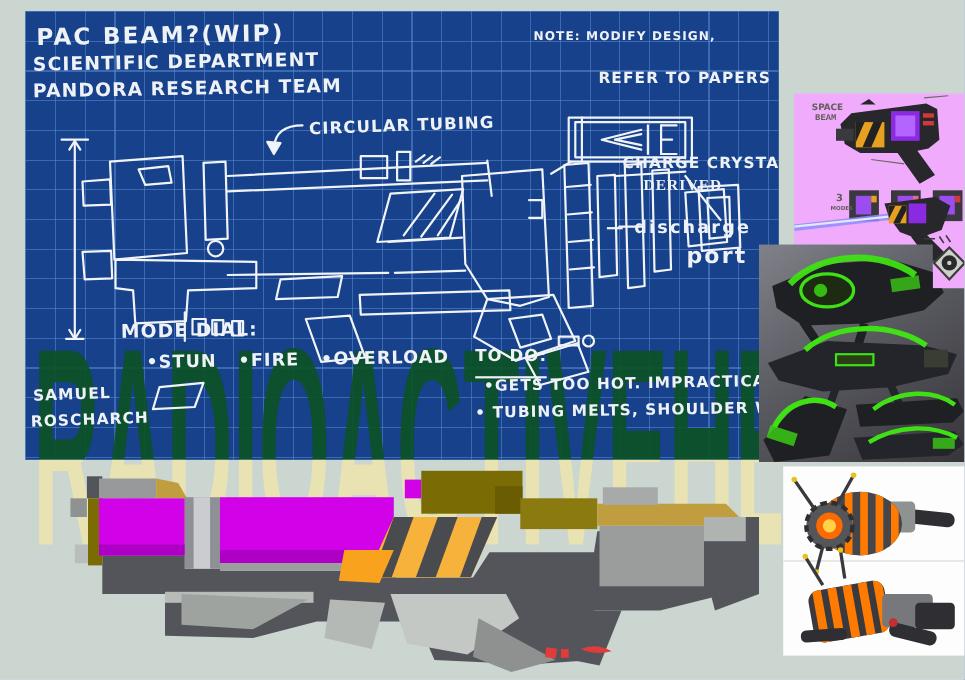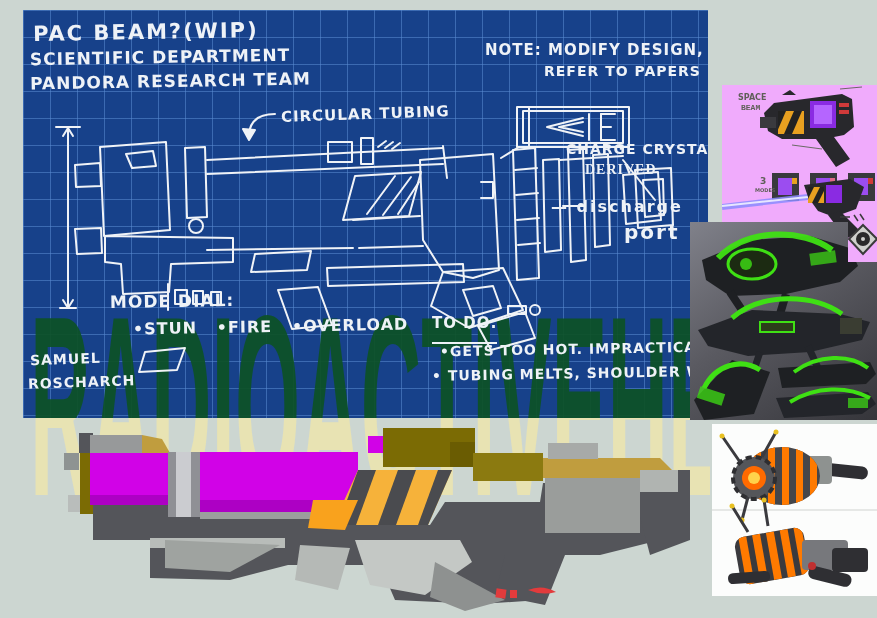--- a/index.html
+++ b/index.html
@@ -128,21 +128,21 @@
         <path d="M220,119 L226,130 L232,120 Z" fill="#f0f3f7"></path>
       </g>
 
       <path d="M540,196 h22"></path>
     </svg>
 
     <div class="hand" style="left:10px;top:10px;font-size:21px;letter-spacing:2px;transform:rotate(-1deg);">PAC BEAM?(WIP)</div>
     <div class="hand" style="left:7px;top:37px;font-size:17px;transform:rotate(-1deg);">SCIENTIFIC DEPARTMENT</div>
     <div class="hand" style="left:7px;top:61px;font-size:17px;transform:rotate(-1deg);">PANDORA RESEARCH TEAM</div>
 
-    <div class="hand" style="left:462px;top:31px;font-size:15px;">NOTE: MODIFY DESIGN,</div>
+    <div class="hand" style="left:462px;top:16px;font-size:11px;">NOTE: MODIFY DESIGN,</div>
     <div class="hand" style="left:489px;top:53px;font-size:14px;margin-left:32px;">REFER TO PAPERS</div>
 
     <div class="hand" style="left:258px;top:95px;font-size:15px;transform:rotate(-2deg);">CIRCULAR TUBING</div>
 
     <div class="hand" style="left:543px;top:131px;font-size:14px;">CHARGE CRYSTAL</div>
     <div class="hand" style="left:562px;top:152px;font-size:14px;font-family:Liberation Serif, serif;">DERIVED</div>
 
     <div class="hand" style="left:528px;top:187px;font-size:16px;letter-spacing:2px;">— discharge</div>
     <div class="hand" style="left:575px;top:210px;font-size:20px;letter-spacing:2px;margin-left:26px;">port</div>
 

